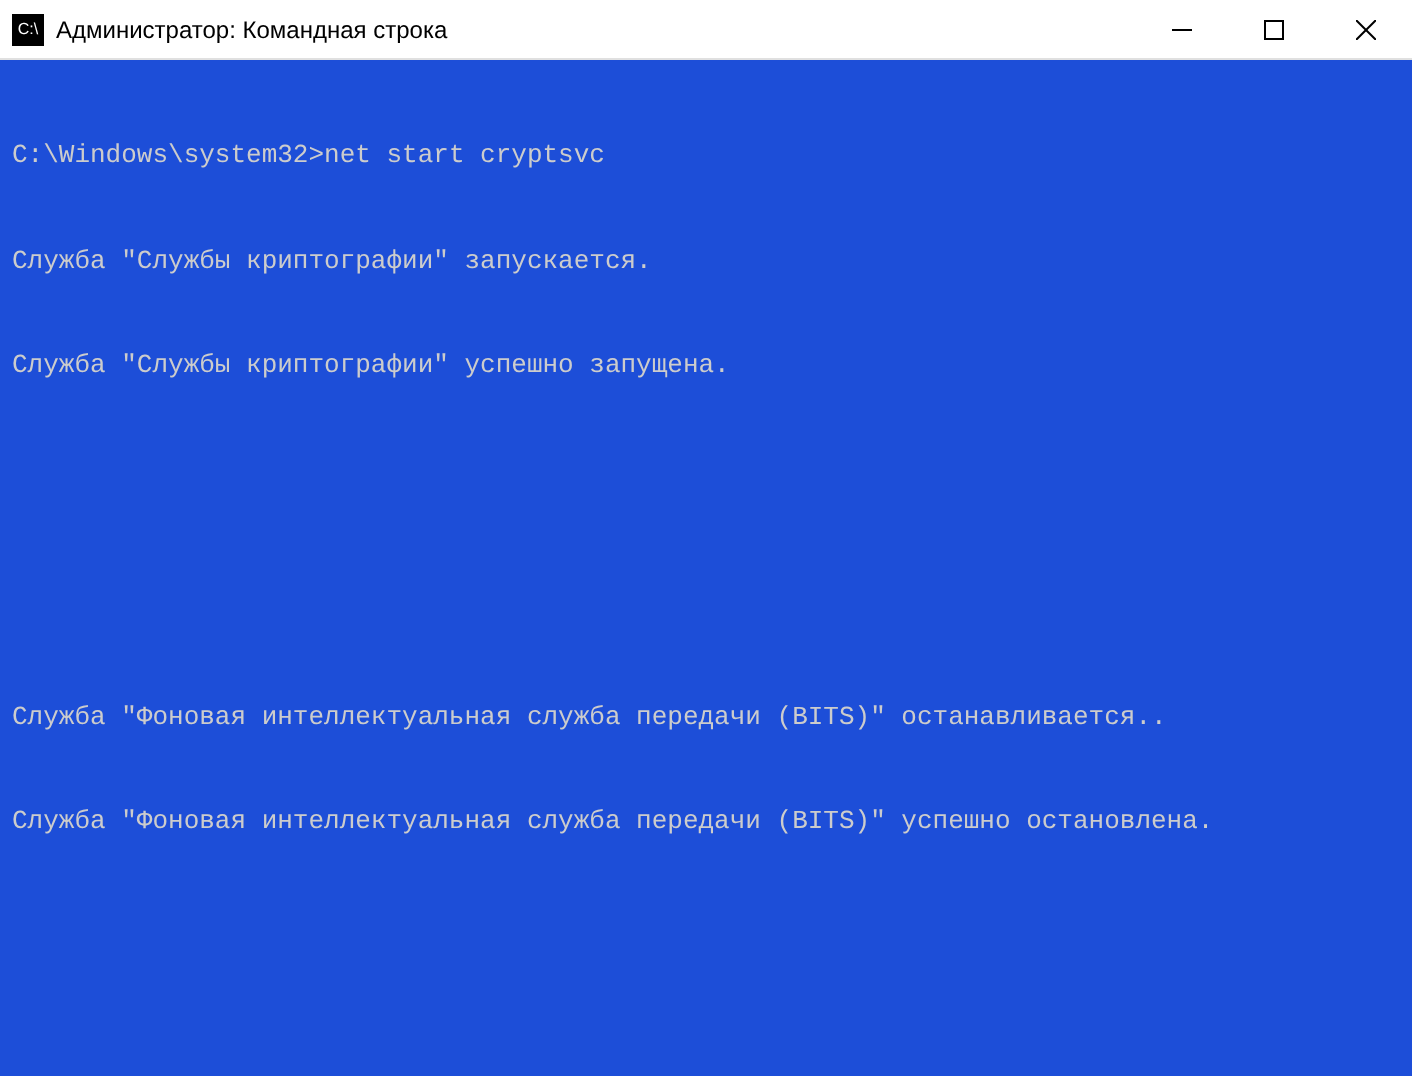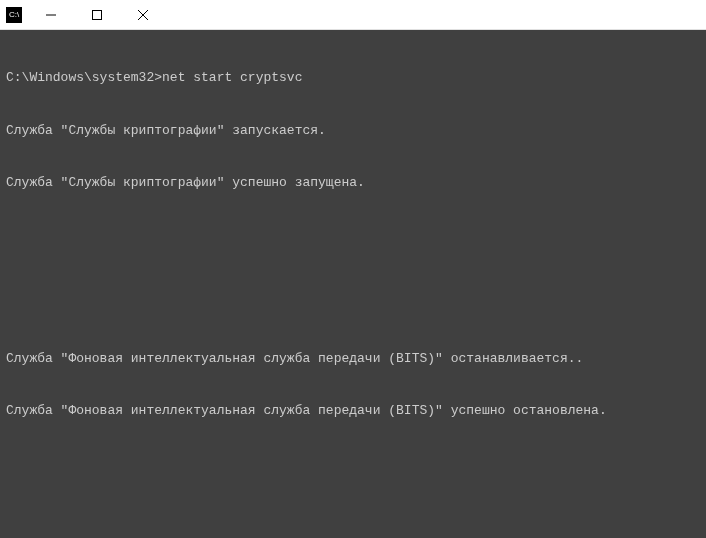--- a/index.html
+++ b/index.html
@@ -61,21 +61,21 @@
       font-family: sans-serif;
       font-size: 10px;
       color: #000;
     }
     .titlebar-btn svg {
       width: 10px;
       height: 10px;
     }
     .terminal {
       flex: 1;
-      background: #404040;
+      background: #1d4ed8;
       color: #ccc;
       padding: 4px 6px;
       overflow: hidden;
       line-height: 1.35;
       white-space: pre-wrap;
       word-break: break-all;
       font-family: Liberation Mono, monospace;
     }
     .terminal-line {
       display: block;
@@ -85,20 +85,21 @@
     }
   </style>
 </head>
 <body>
 
 <div class="window">
   <div class="titlebar">
     <div class="titlebar-icon">
       <span>C:\</span>
     </div>
+    <div class="titlebar-text">Администратор: Командная строка</div>
     <div class="titlebar-controls">
       <div class="titlebar-btn">
         <svg viewBox="0 0 10 10">
             <line x1="0" y1="5" x2="10" y2="5" stroke="#000" stroke-width="1"></line>
           </svg>
       </div>
       <div class="titlebar-btn">
         <svg viewBox="0 0 10 10">
             <rect x="0.5" y="0.5" width="9" height="9" fill="none" stroke="#000" stroke-width="1"></rect>
           </svg>

